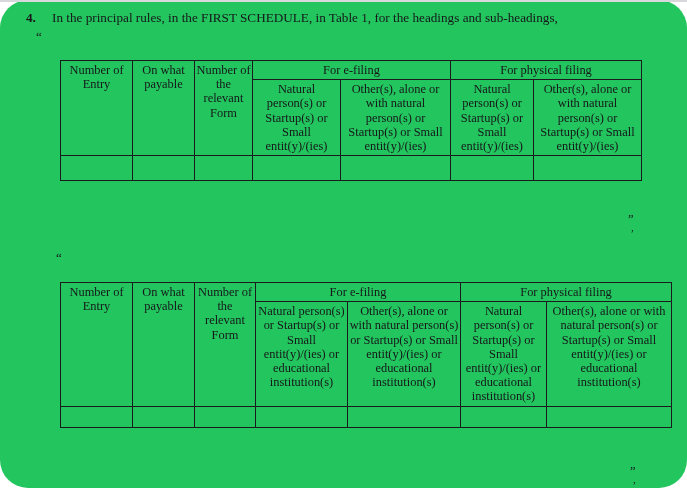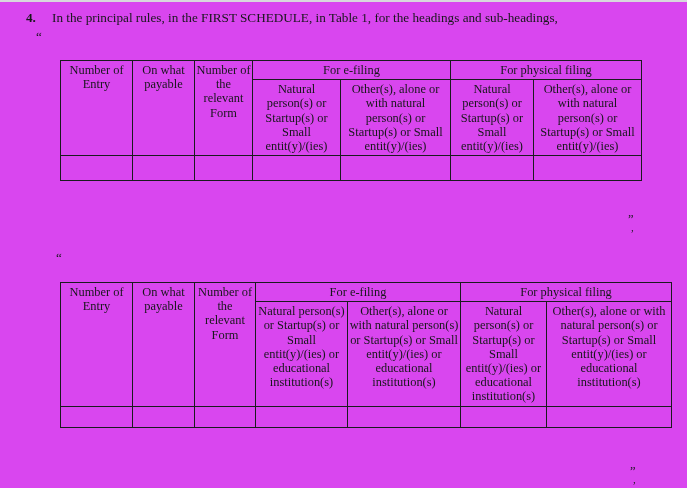--- a/index.html
+++ b/index.html
@@ -13,21 +13,22 @@
     position: relative;
     overflow: hidden;
     font-family: "Liberation Serif", "DejaVu Serif", serif;
     color: #17171a;
     -webkit-font-smoothing: antialiased;
   }
 
   .page {
     position: absolute;
     inset: 0;
-    background: #d946ef;
+    background: #22c55e;
+    border-radius: 28px;
   }
 
   .top-rule {
     position: absolute;
     left: 0; top: 0;
     width: 687px; height: 2px;
     background: #d8d8dc;
   }
 
   

